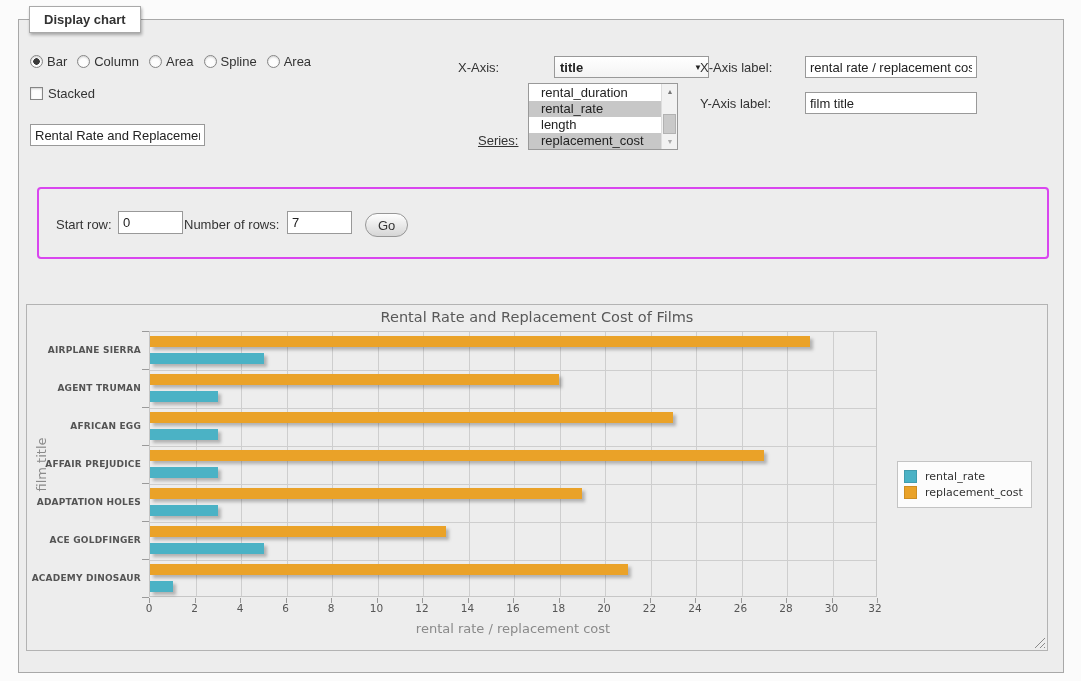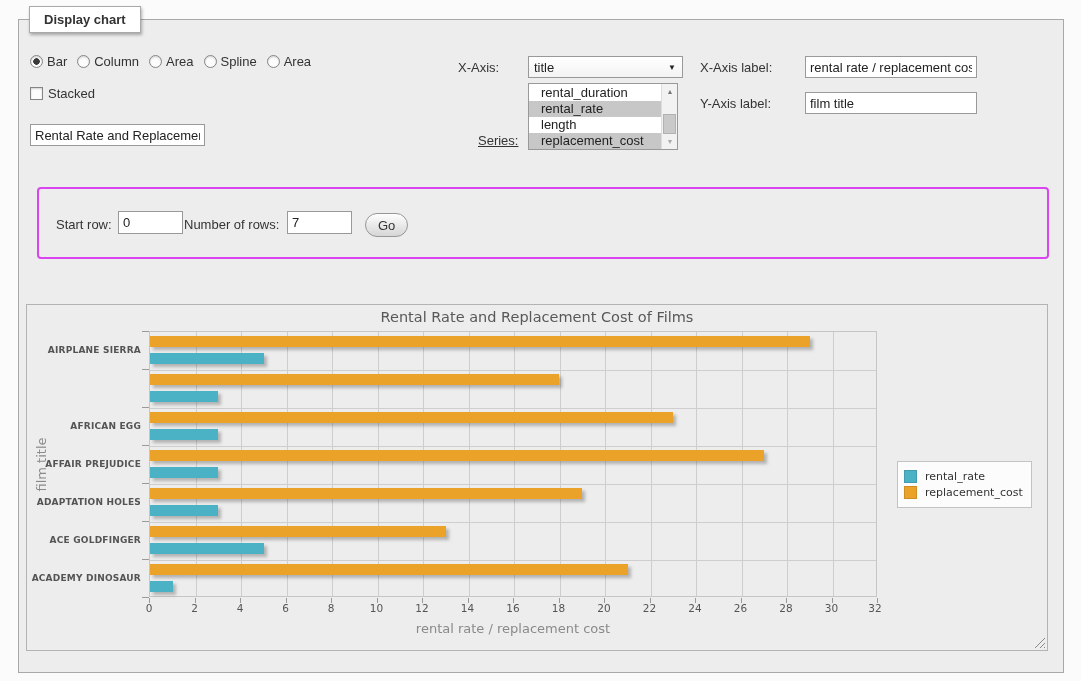--- a/index.html
+++ b/index.html
@@ -24,22 +24,22 @@
   .radio-item input { margin-right:4px; }
   input[type="radio"] { appearance:none; width:13px; height:13px; border:1px solid #858585;
               border-radius:50%; background:#fdfdfd; box-shadow:inset 0 1px 2px rgba(0,0,0,0.18); }
   input[type="radio"]:checked { background:radial-gradient(circle at 50% 50%, #3a3a3a 0 3px, #fdfdfd 3.5px); }
   input[type="checkbox"] { appearance:none; width:13px; height:13px; border:1px solid #858585;
               background:#fdfdfd; box-shadow:inset 0 1px 2px rgba(0,0,0,0.18); margin-right:5px; }
 
   .stacked-row { position:absolute; left:11px; top:66px; display:flex; align-items:center; font-size:13px; color:#333; }
 
   
-  .select { position:absolute; left:509px; top:36px; width:155px; height:22px; border:1px solid #999;
-            background:linear-gradient(#fff,#f3f3f3); font-size:13px; color:#222; }
+  .select { position:absolute; left:535px; top:36px; width:155px; height:22px; border:1px solid #999;
+            background:linear-gradient(#fff,#f3f3f3); font-size:13px; color:#222;font-weight:bold; }
   .select .sel-val { position:absolute; left:5px; top:3px; }
   .select .sel-arrow { position:absolute; right:6px; top:6px; font-size:8px; color:#222; }
 
   
   .listbox { position:absolute; left:509px; top:63px; width:150px; height:67px; border:1px solid #999;
              background:#fff; overflow:hidden; }
   .list-options { position:absolute; left:0; top:1px; right:16px; }
   .list-option { height:16px; line-height:16px; font-size:13px; color:#222; padding:0 12px;
              white-space:nowrap; overflow:hidden; }
   .list-option.selected { background:#c7c7c7; }
@@ -201,20 +201,21 @@
           <div class="legend-swatch" style="background: rgb(75, 178, 197);"></div>
           <div class="legend-label">rental_rate</div>
         </div>
         <div class="legend-item">
           <div class="legend-swatch" style="background: rgb(234, 162, 40);"></div>
           <div class="legend-label">replacement_cost</div>
         </div>
       </div>
     <div class="resize-handle"></div>
   <div class="cat-label" style="top: 26px; height: 38px; line-height: 38px;">AIRPLANE SIERRA</div>
+      <div class="cat-label" style="top: 64px; height: 38px; line-height: 38px;">AGENT TRUMAN</div>
       <div class="cat-label" style="top: 102px; height: 38px; line-height: 38px;">AFRICAN EGG</div>
       <div class="cat-label" style="top: 140px; height: 38px; line-height: 38px;">AFFAIR PREJUDICE</div>
       <div class="cat-label" style="top: 178px; height: 38px; line-height: 38px;">ADAPTATION HOLES</div>
       <div class="cat-label" style="top: 216px; height: 38px; line-height: 38px;">ACE GOLDFINGER</div>
       <div class="cat-label" style="top: 254px; height: 38px; line-height: 38px;">ACADEMY DINOSAUR</div>
       <div class="ytick-mark" style="top: 26px;"></div>
       <div class="ytick-mark" style="top: 64px;"></div>
       <div class="ytick-mark" style="top: 102px;"></div>
       <div class="ytick-mark" style="top: 140px;"></div>
       <div class="ytick-mark" style="top: 178px;"></div>

